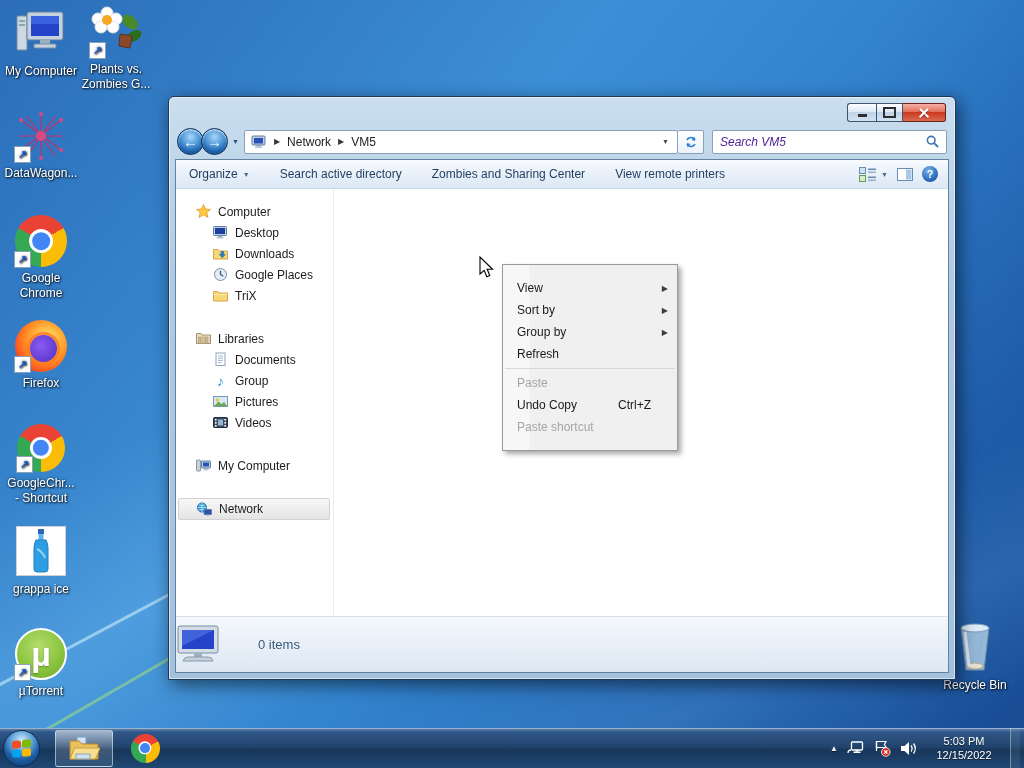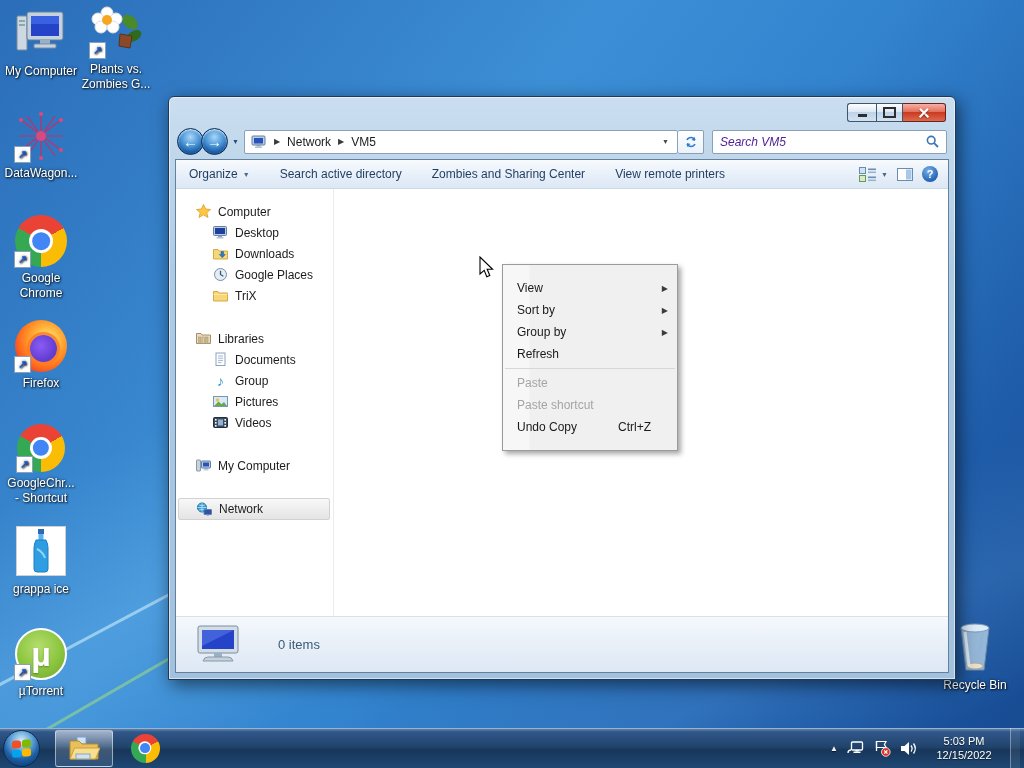--- a/index.html
+++ b/index.html
@@ -87,21 +87,21 @@
   .navpane{width:157px;flex:none;border-right:1px solid #e6edf4;padding-top:12px;font-size:12px;color:#1c1c1c;}
   .nrow{display:flex;align-items:center;height:21px;padding-left:20px;gap:7px;}
   .nrow.child{padding-left:37px;}
   .nrow.gap{margin-top:22px;}
   .nrow.sel{background:linear-gradient(180deg,#f8f8f8,#e4e4e4);border:1px solid #d2d2d2;border-radius:2px;
     margin-left:2px;margin-right:3px;padding-left:18px;height:20px;}
   .nicon{width:15px;height:15px;flex:none;display:flex;align-items:center;justify-content:center;}
   .content{flex:1;background:#fff;}
 
   .detailspane{height:55px;flex:none;border-top:1px solid #d8e0ea;display:flex;align-items:center;
-    padding-left:20px;gap:36px;background:linear-gradient(180deg,#f5f9fd,#e9f0f8 45%,#dde8f4);
+    padding-left:0;gap:36px;background:linear-gradient(180deg,#f5f9fd,#e9f0f8 45%,#dde8f4);
     font-size:13px;color:#3c5a78;}
 
   
   .ctxmenu{position:absolute;left:502px;top:264px;width:176px;box-sizing:border-box;
     background:linear-gradient(to right,#f7f7f7 0,#f7f7f7 26px,#f0f0f0 27px,#f0f0f0 100%);
     border:1px solid #9b9b9b;box-shadow:3px 3px 5px rgba(0,0,0,.35);padding:12px 0;
     font-size:12px;color:#1a1a1a;}
   .mi{height:22px;display:flex;align-items:center;padding:0 26px 0 14px;position:relative;}
   .mi .sub{position:absolute;right:9px;font-size:8px;color:#3c3c3c;}
   .mi.dis{color:#a5a5a5;}
@@ -498,26 +498,26 @@
       <span>Group by</span>
         <span class="sub">▶</span>
     </div>
     <div class="mi">
       <span>Refresh</span>
     </div>
     <div class="msep"></div>
     <div class="mi dis">
       <span>Paste</span>
     </div>
-    <div class="mi dis">
-      <span>Paste shortcut</span>
-    </div>
     <div class="mi">
       <span>Undo Copy</span>
       <span class="kbd">Ctrl+Z</span>
+    </div>
+    <div class="mi dis">
+      <span>Paste shortcut</span>
     </div>
   </div>
 
   <div class="cursor">
     <svg width="19" height="24" viewBox="0 0 19 24">
       <path d="M1,1 L1,18 L5.2,14.4 L7.8,20.8 L10.8,19.5 L8.2,13.3 L13.6,13.3 Z" fill="#fff" stroke="#000" stroke-width="1.1"></path>
     </svg>
   </div>
 
   <div class="taskbar">

